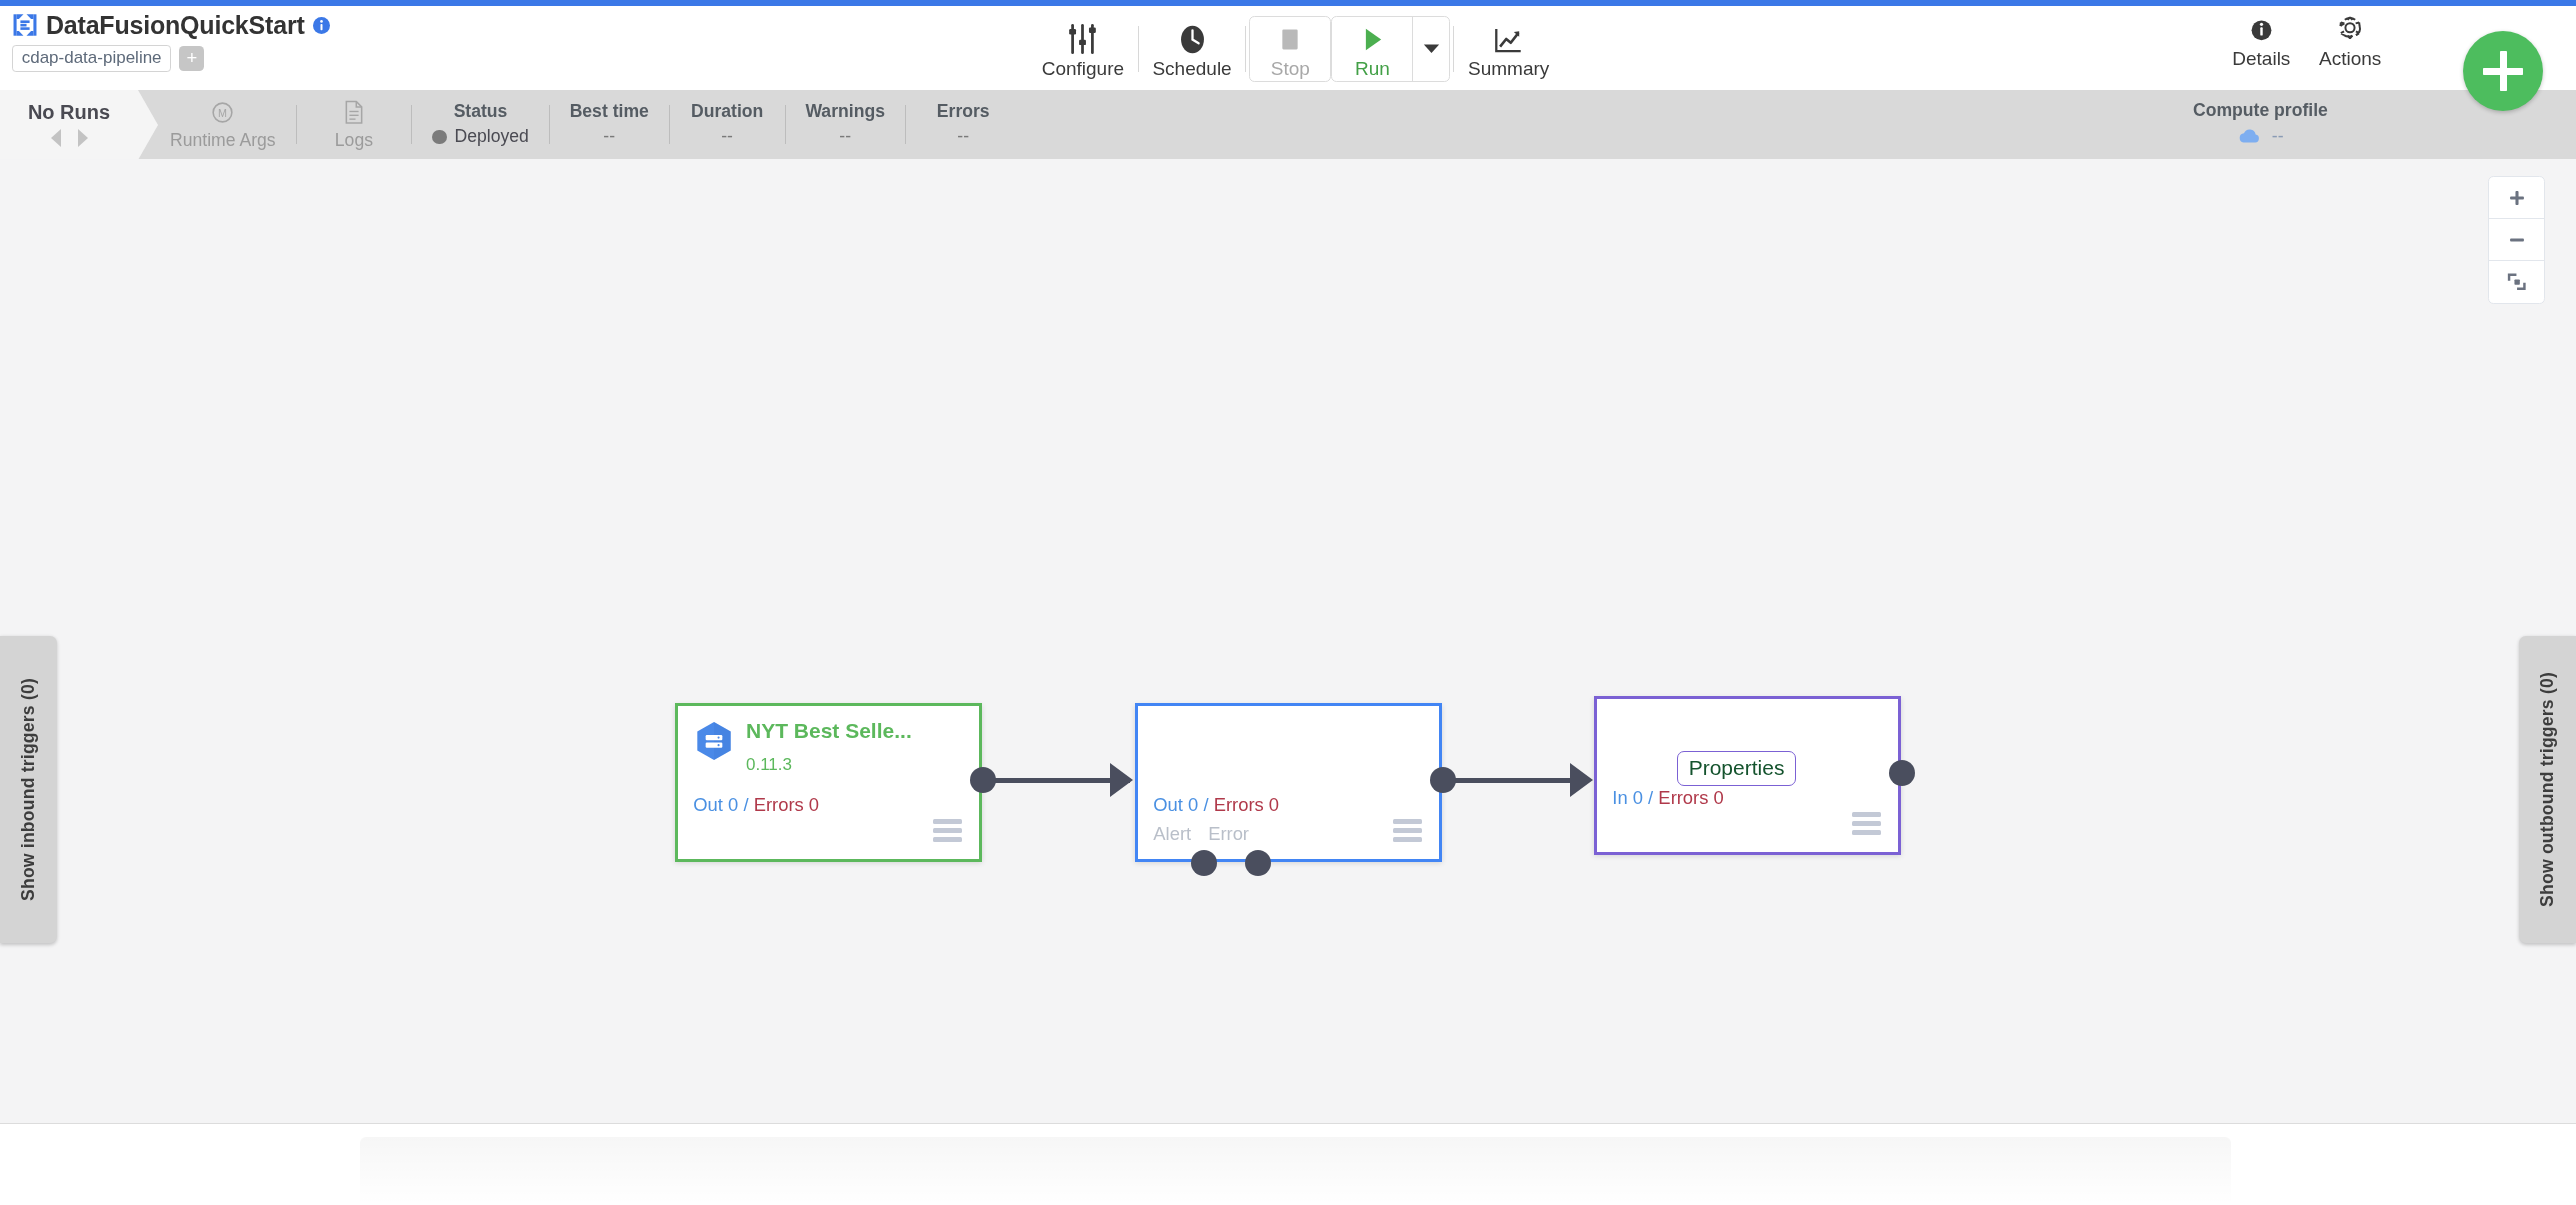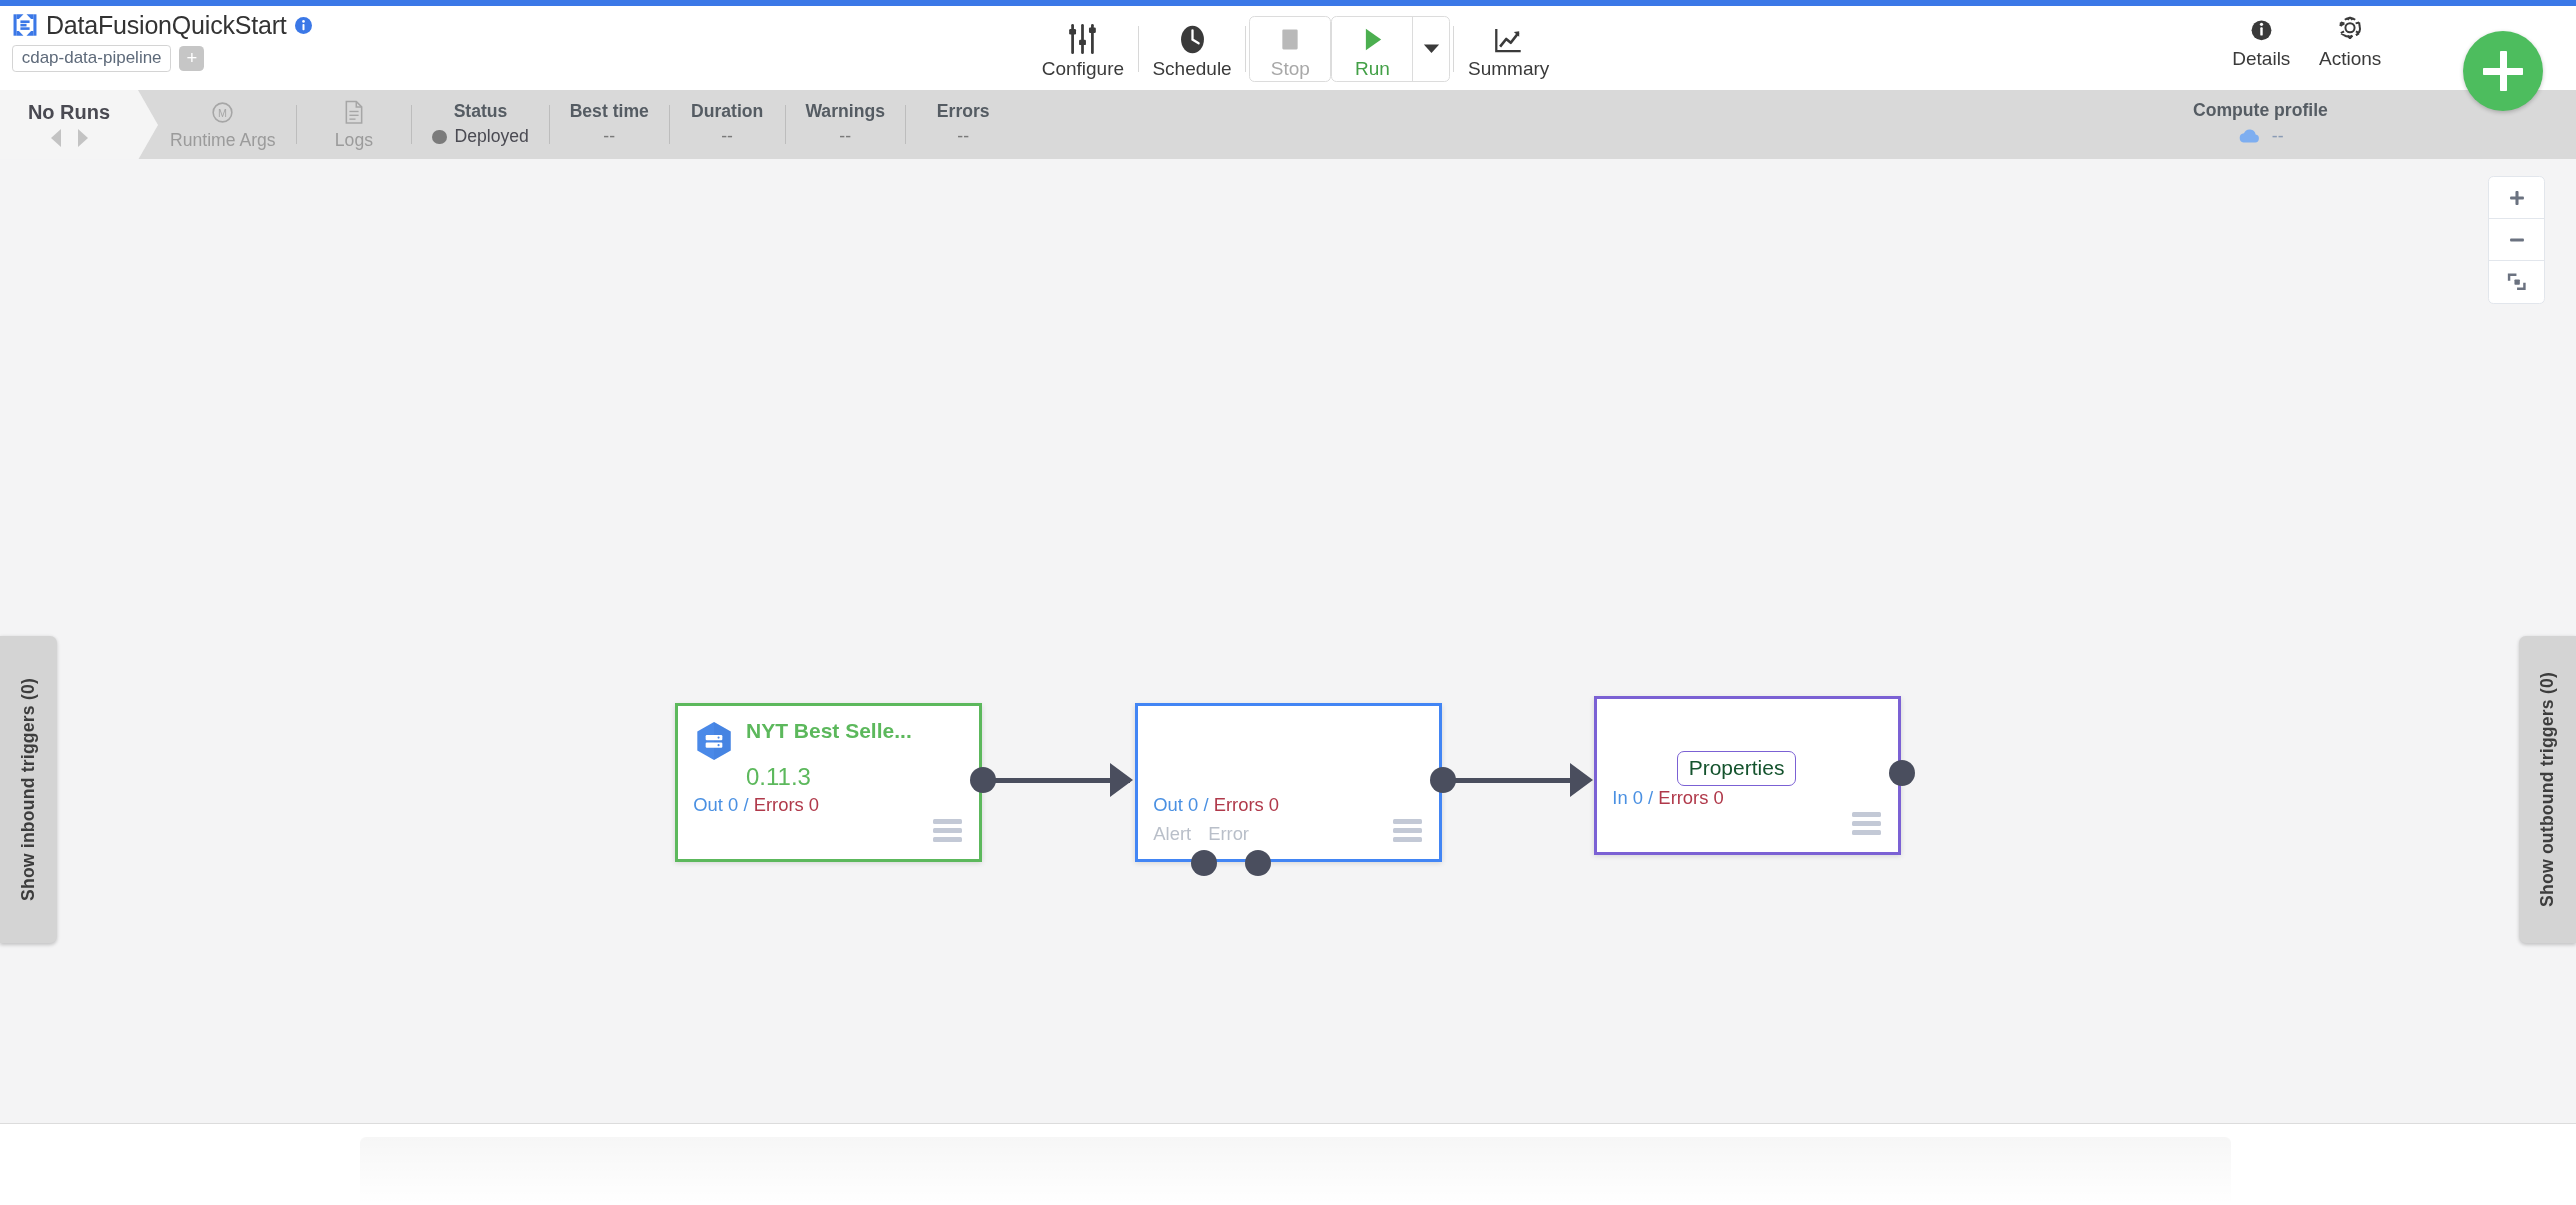--- a/index.html
+++ b/index.html
@@ -22,21 +22,21 @@
     background: #ffffff;
   }
 
   .hdr-left { position: absolute; left: 12.3px; top: 1.5px; }
   .title-row { display: flex; align-items: center; height: 35px; }
   .app-logo {
     width: 26px; height: 26px; margin-right: 7.7px; flex: 0 0 auto;
     display: block;
   }
   .app-title {
-    font-size: 25px; font-weight: normal; color: #333333;
+    font-size: 25px; font-weight: bold; color: #333333;
     letter-spacing: -0.2px; line-height: 1;
   }
   .info-dot {
     width: 17px; height: 17px; margin-left: 8.4px; flex: 0 0 auto; display:block;
   }
   .pill-row { display: flex; align-items: center; margin-top: 2px; }
   .type-pill {
     border: 0.8px solid #d4d4d4; border-radius: 3.8px;
     padding: 3.8px 8.4px 4.6px; font-size: 17px; color: #5e6a7a;
     background: #fff; line-height: 1;
@@ -185,21 +185,21 @@
     position: absolute; width: 307px; height: 159px; background: #ffffff;
     box-shadow: 0 2.3px 5.4px rgba(0,0,0,.13);
   }
   .node.n1 { left: 675px; top: 544px; border: 3.8px solid #5cb85c; }
   .node.n2 { left: 1135px; top: 544px; border: 3.8px solid #4285f4; }
   .node.n3 { left: 1594px; top: 537px; border: 3.8px solid #7b61d4; }
 
   .node-head { display: flex; align-items: flex-start; padding: 13px 0 0 14px; }
   .node-ico { width: 44px; height: 44px; flex: 0 0 auto; margin-right: 10px; }
   .node-name { font-size: 21px; font-weight: bold; line-height: 1.12; }
-  .node-ver  { font-size: 24px; line-height: 1.4; margin-top: 17px; }
+  .node-ver  { font-size: 17px; line-height: 1.4; margin-top: 10px; }
   .n1 .node-name, .n1 .node-ver { color: #5cb85c; }
   .n2 .node-name, .n2 .node-ver { color: #5674e0; }
   .n3 .node-name { color: #7b61d4; }
 
   .node-metrics {
     position: absolute; left: 15.3px; bottom: 45px; font-size: 18.4px; line-height: 1;
   }
   .n3 .node-metrics { bottom: 45px; }
   .m-in  { color: #4a90e2; }
   .m-sep { color: #4a90e2; }

